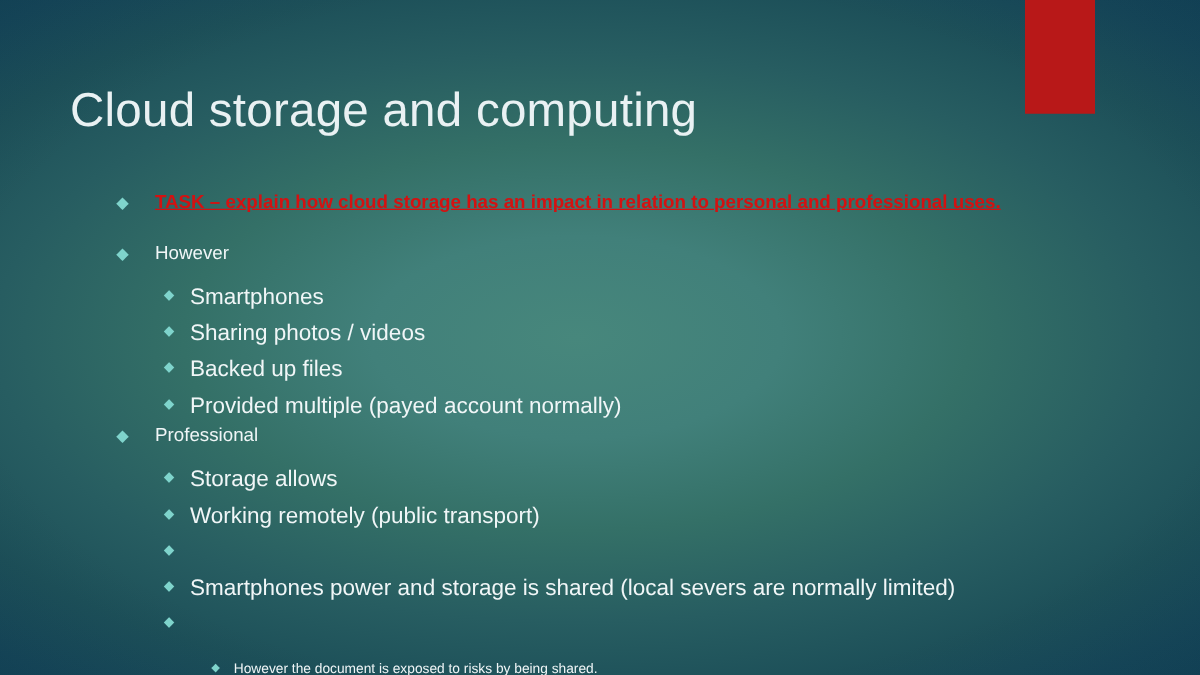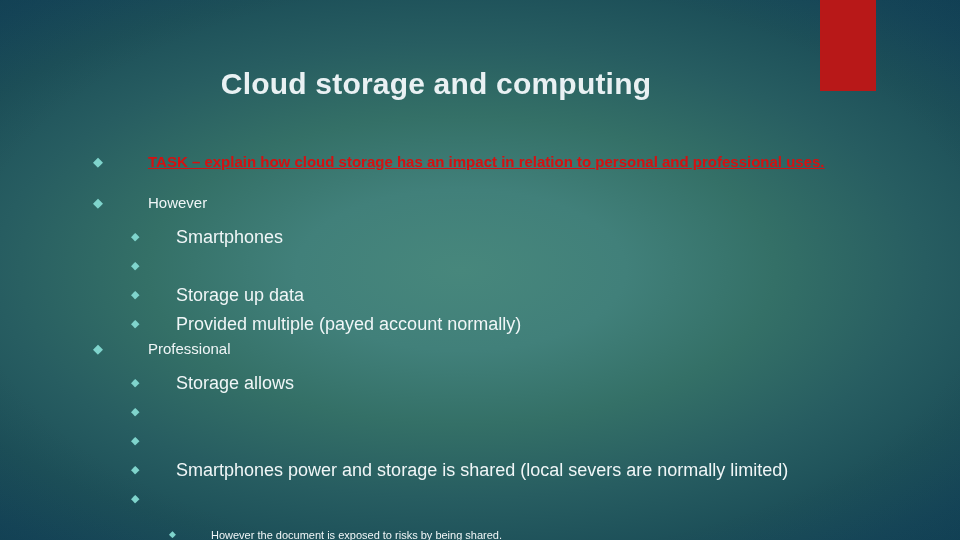--- a/index.html
+++ b/index.html
@@ -51,28 +51,27 @@
     height: 93px;
     background: #b81818;
     z-index: 3;
   }
 
   .slide-title {
     position: absolute;
     left: 56px;
     top: 41px;
     width: 760px;
-    font-size: 30px;
-    font-weight: 700;
+    font-size: 38px;
+    font-weight: 400;
     line-height: 46px;
     letter-spacing: 0.2px;
     color: #e9f1f3;
     z-index: 4;
     white-space: nowrap;
-    text-align: center;
   }
 
   .body-area {
     position: absolute;
     left: 0;
     top: 152px;
     width: 960px;
     z-index: 4;
   }
 
@@ -88,21 +87,20 @@
     top: 1px;
     color: #7fd4cc;
     line-height: 1;
     text-align: left;
   }
 
   .bullet-text {
     flex: 0 1 auto;
     color: #f0f6f7;
     white-space: nowrap;
-    margin-left: 24px;
   }
 
   
   .lvl1 {
     padding-left: 93px;
     min-height: 30px;
     margin-bottom: 0;
   }
   .lvl1 .bullet-mark {
     width: 31px;
@@ -178,25 +176,26 @@
 
     <div class="spacer-sm"></div>
 
     <div class="bullet-row lvl2">
       <span class="bullet-mark">◆</span>
       <span class="bullet-text">Smartphones</span>
     </div>
     <div class="spacer-sm"></div>
     <div class="bullet-row lvl2">
       <span class="bullet-mark">◆</span>
-    </div>
-    <div class="spacer-sm"></div>
-    <div class="bullet-row lvl2">
-      <span class="bullet-mark">◆</span>
-      <span class="bullet-text">Storage up data</span>
+      <span class="bullet-text">Sharing photos / videos</span>
+    </div>
+    <div class="spacer-sm"></div>
+    <div class="bullet-row lvl2">
+      <span class="bullet-mark">◆</span>
+      <span class="bullet-text">Backed up files</span>
     </div>
     <div class="spacer-sm"></div>
     <div class="bullet-row lvl2">
       <span class="bullet-mark">◆</span>
       <span class="bullet-text">Provided multiple (payed account normally)</span>
     </div>
 
     <div class="bullet-row lvl1">
       <span class="bullet-mark">◆</span>
       <span class="bullet-text">Professional</span>
@@ -204,20 +203,21 @@
 
     <div class="spacer-sm"></div>
 
     <div class="bullet-row lvl2">
       <span class="bullet-mark">◆</span>
       <span class="bullet-text">Storage allows</span>
     </div>
     <div class="spacer-sm"></div>
     <div class="bullet-row lvl2">
       <span class="bullet-mark">◆</span>
+      <span class="bullet-text">Working remotely (public transport)</span>
     </div>
     <div class="spacer-sm"></div>
     <div class="bullet-row lvl2">
       <span class="bullet-mark">◆</span>
     </div>
     <div class="spacer-sm"></div>
     <div class="bullet-row lvl2">
       <span class="bullet-mark">◆</span>
       <span class="bullet-text">Smartphones power and storage is shared (local severs are normally limited)</span>
     </div>

